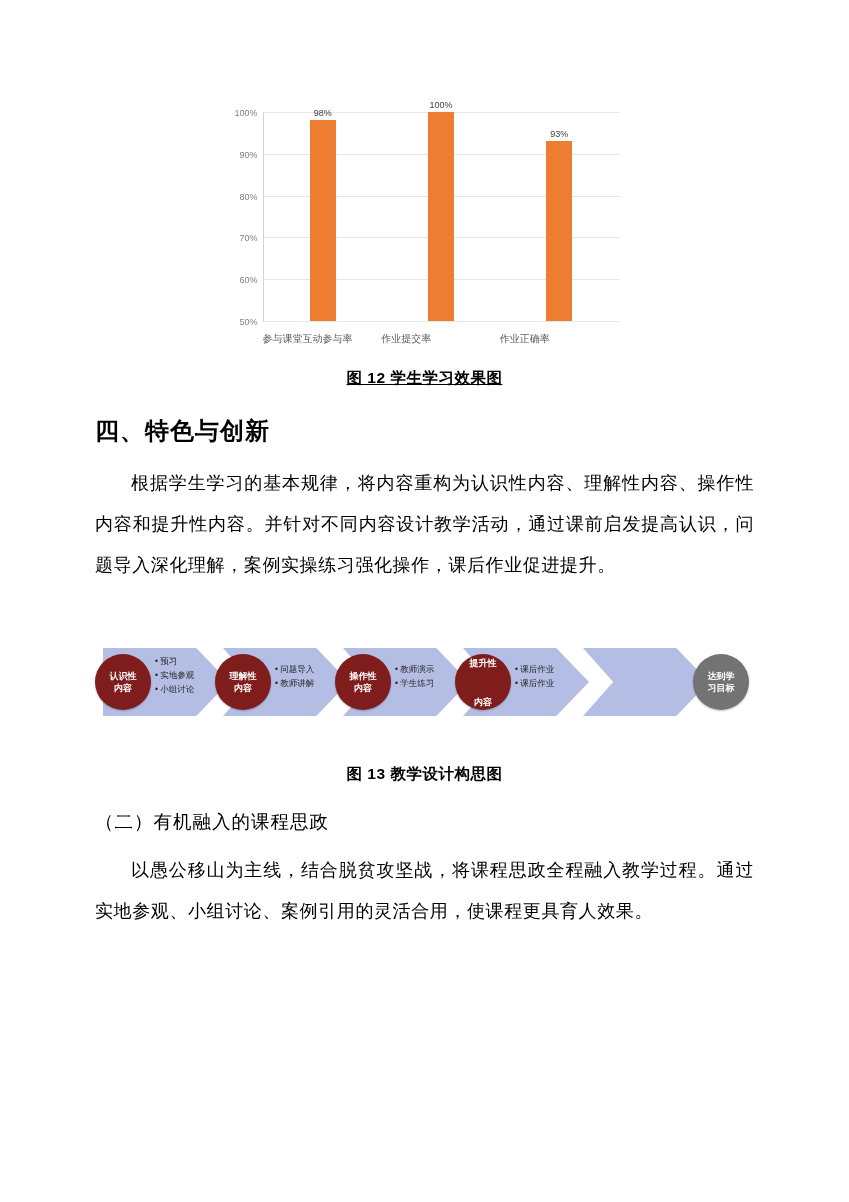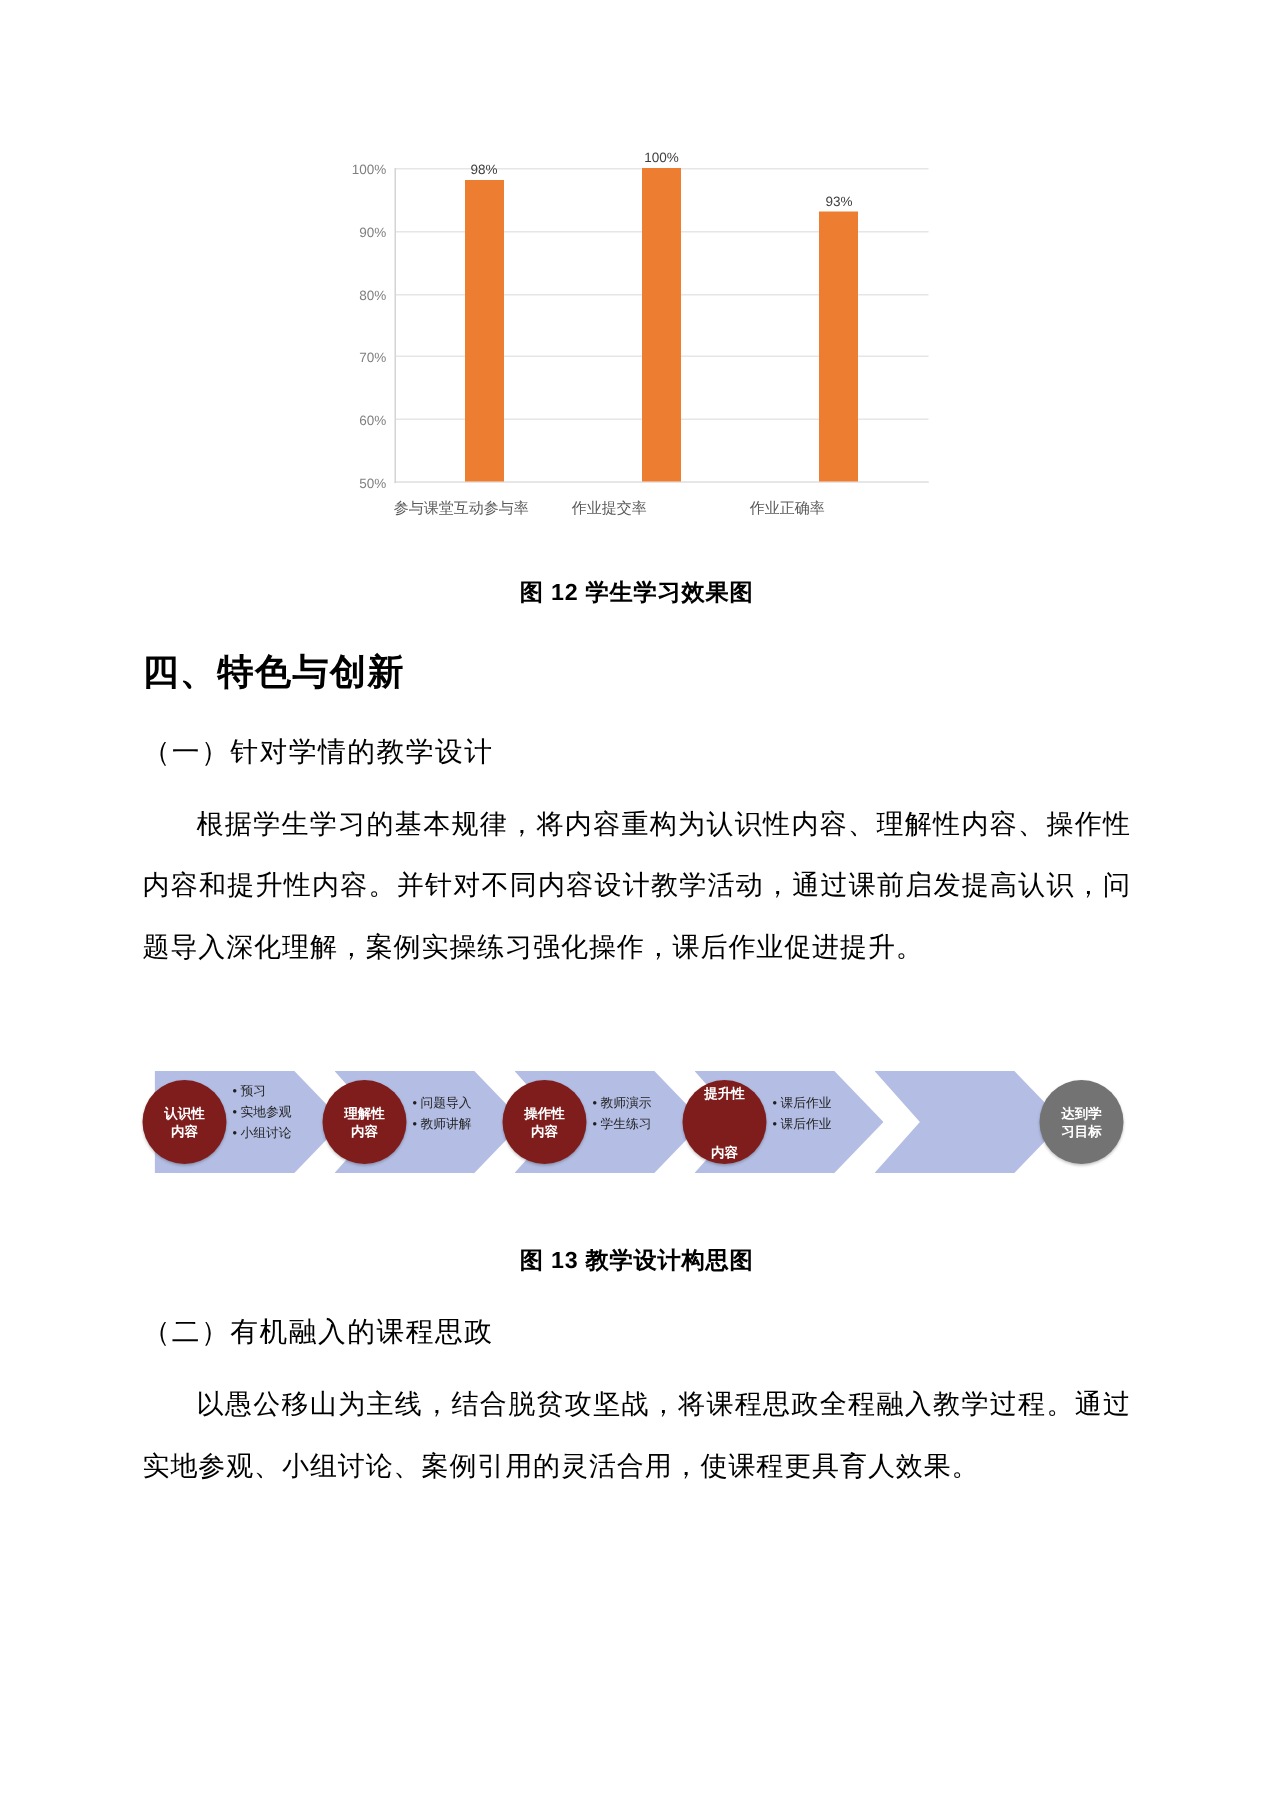--- a/index.html
+++ b/index.html
@@ -104,21 +104,21 @@
   }
 
   
   .fig-caption {
     text-align: center;
     font-size: 15.5px;
     font-weight: bold;
     font-family: "Liberation Sans", "DejaVu Sans", sans-serif;
     letter-spacing: 0.5px;
   }
-  .cap12 { margin-top: 29px; }
+  .cap12 { margin-top: 12px; text-decoration: underline; }
   .cap13 { margin-top: 22px; }
 
   
   h2.section {
     font-size: 24px;
     font-weight: bold;
     margin: 26px 0 0 0;
     letter-spacing: 1px;
     font-family: "Liberation Sans", "DejaVu Sans", sans-serif;
   }
@@ -254,21 +254,20 @@
         <div class="xlabel">作业提交率</div>
         <div class="xlabel">作业正确率</div>
       </div>
     </div>
   </div>
 
   <div class="fig-caption cap12">图 12  学生学习效果图</div>
 
   <h2 class="section">四、特色与创新</h2>
 
-  <h3 class="subsection">（一）针对学情的教学设计</h3>
 
   <p class="body">根据学生学习的基本规律，将内容重构为认识性内容、理解性内容、操作性内容和提升性内容。并针对不同内容设计教学活动，通过课前启发提高认识，问题导入深化理解，案例实操练习强化操作，课后作业促进提升。</p>
 
   <div class="diagram">
     <div class="diagram-inner">
 
       <div class="chev first" style="left:8px;  width:126px;"></div>
       <div class="chev" style="left:128px; width:126px;"></div>
       <div class="chev" style="left:248px; width:126px;"></div>
       <div class="chev" style="left:368px; width:126px;"></div>

